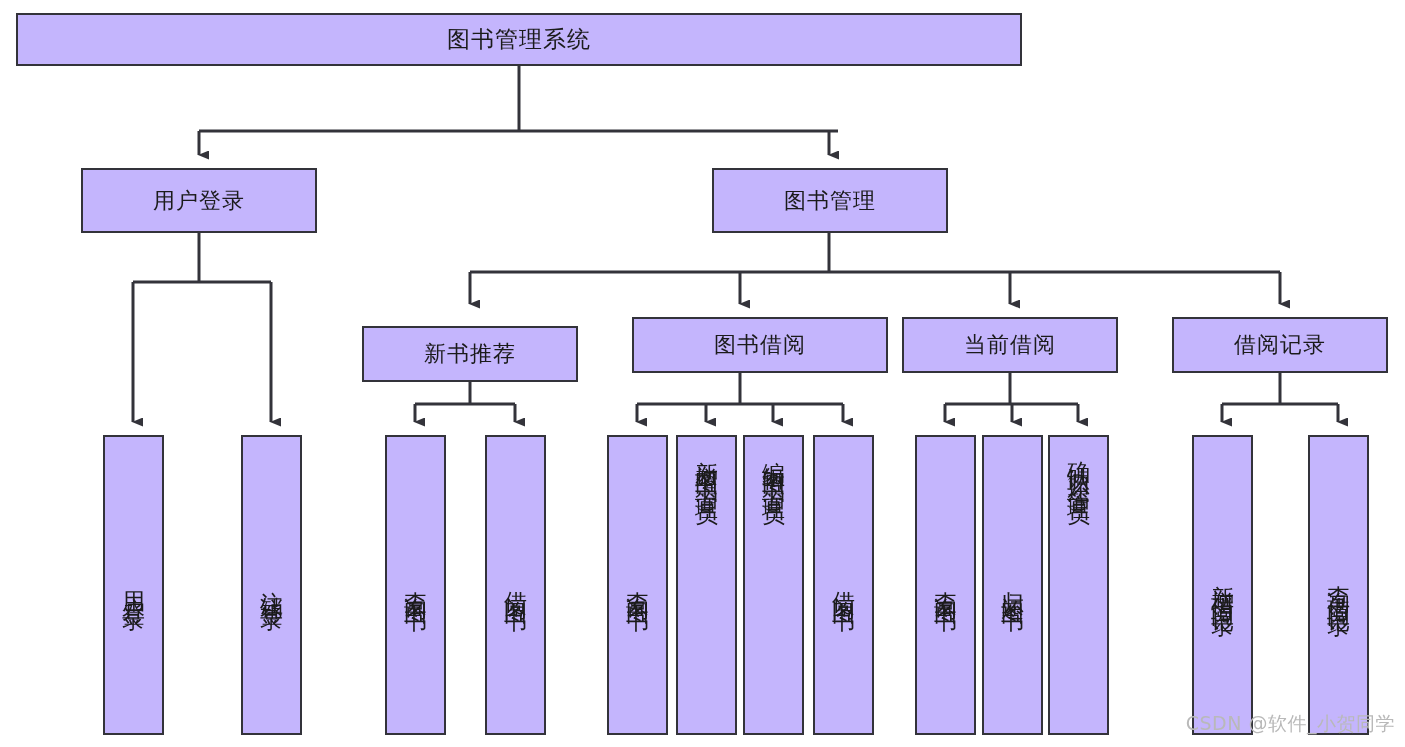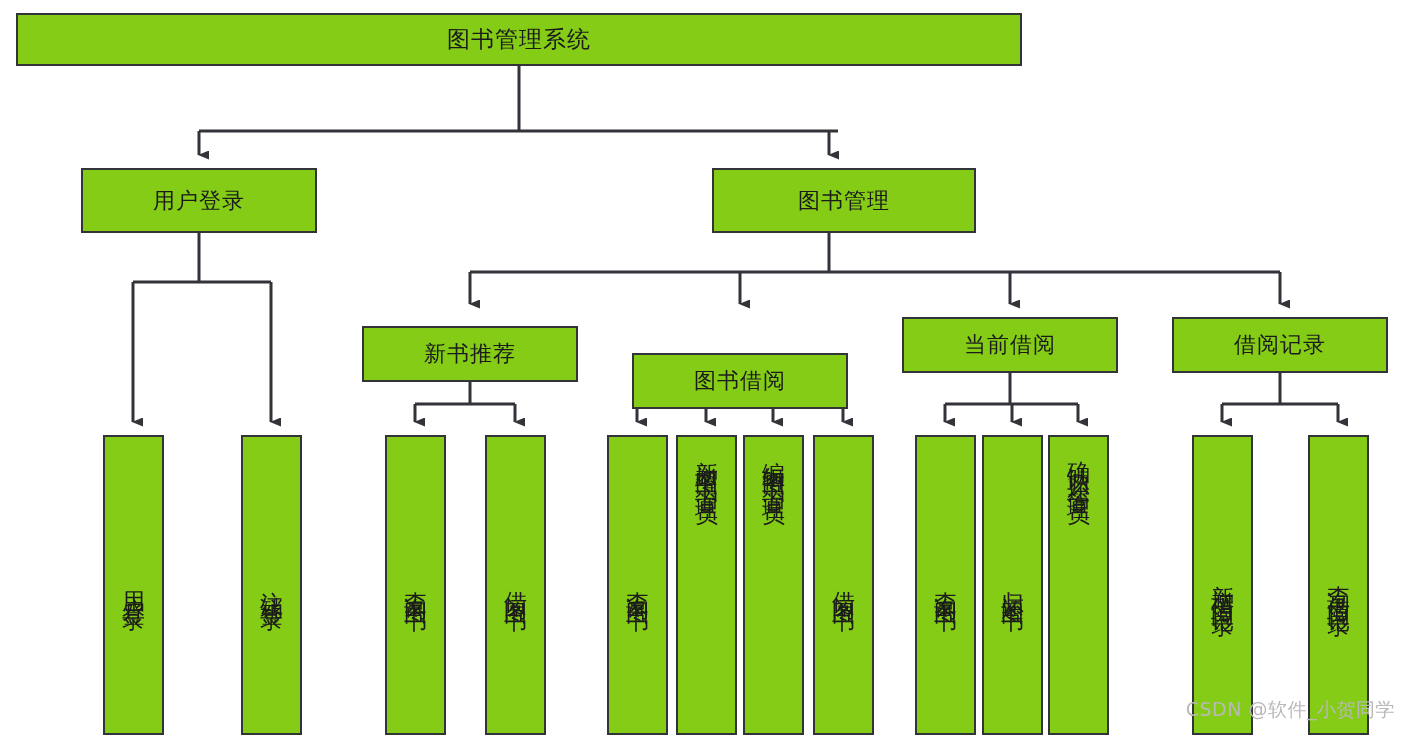--- a/index.html
+++ b/index.html
@@ -22,21 +22,21 @@
     position: absolute;
     left: 0;
     top: 0;
     width: 1405px;
     height: 747px;
   }
   .node {
     position: absolute;
     box-sizing: border-box;
     border: 2px solid #33333a;
-    background: #84cc16;
+    background: #c4b5fd;
     display: flex;
     align-items: center;
     justify-content: center;
     color: #1b1b1b;
   }
   .node-label {
     display: block;
     text-align: center;
     line-height: 1.0;
     white-space: nowrap;
@@ -133,29 +133,29 @@
   </svg>
 
   <div class="node horiz root" style="left:16px; top:13px; width:1006px; height:53px;">
     <span class="node-label">图书管理系统</span>
   </div>
 
   <div class="node horiz" style="left:81px; top:168px; width:236px; height:65px;">
     <span class="node-label">用户登录</span>
   </div>
 
-  <div class="node horiz" style="left:712px; top:168px; width:264px; height:65px;">
+  <div class="node horiz" style="left:712px; top:168px; width:236px; height:65px;">
     <span class="node-label">图书管理</span>
   </div>
 
   <div class="node horiz" style="left:362px; top:326px; width:216px; height:56px;">
     <span class="node-label">新书推荐</span>
   </div>
 
-  <div class="node horiz" style="left:632px; top:317px; width:216px; height:56px;margin-top:36px;">
+  <div class="node horiz" style="left:632px; top:317px; width:256px; height:56px;">
     <span class="node-label">图书借阅</span>
   </div>
 
   <div class="node horiz" style="left:1172px; top:317px; width:216px; height:56px;">
     <span class="node-label">借阅记录</span>
   </div>
 
   <div class="node horiz" style="left:902px; top:317px; width:216px; height:56px;">
     <span class="node-label">当前借阅</span>
   </div>
@@ -205,17 +205,17 @@
   </div>
 
   <div class="node vert centered" style="left:1192px; top:435px; width:61px; height:300px;">
     <span class="node-label">新增借阅记录</span>
   </div>
 
   <div class="node vert centered" style="left:1308px; top:435px; width:61px; height:300px;">
     <span class="node-label">查询借阅记录</span>
   </div>
 
-  <div class="watermark" style="right:10px; bottom:24px;">
+  <div class="watermark" style="right:10px; bottom:10px;">
     <span>CSDN @软件_小贺同学</span>
   </div>
 
 </div>
 
 </body></html>

